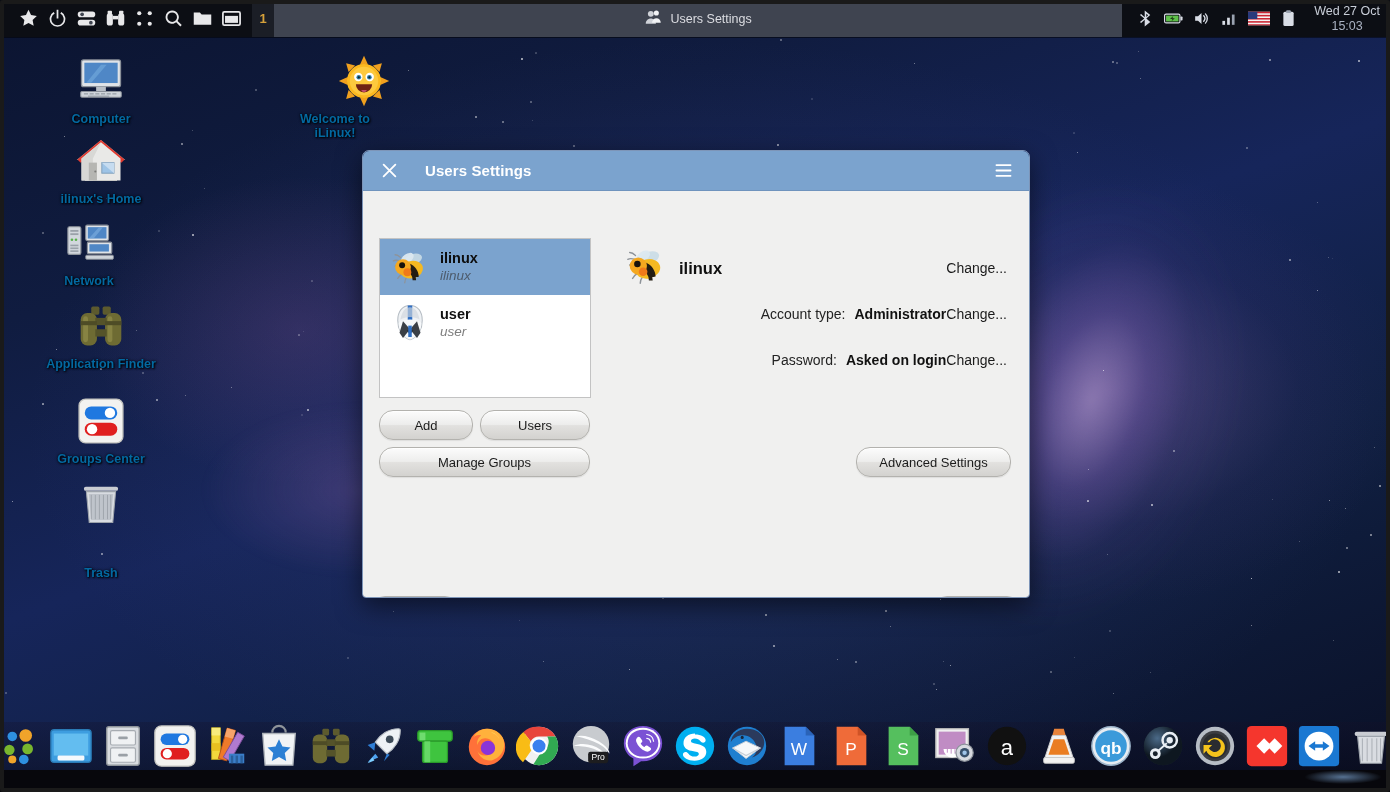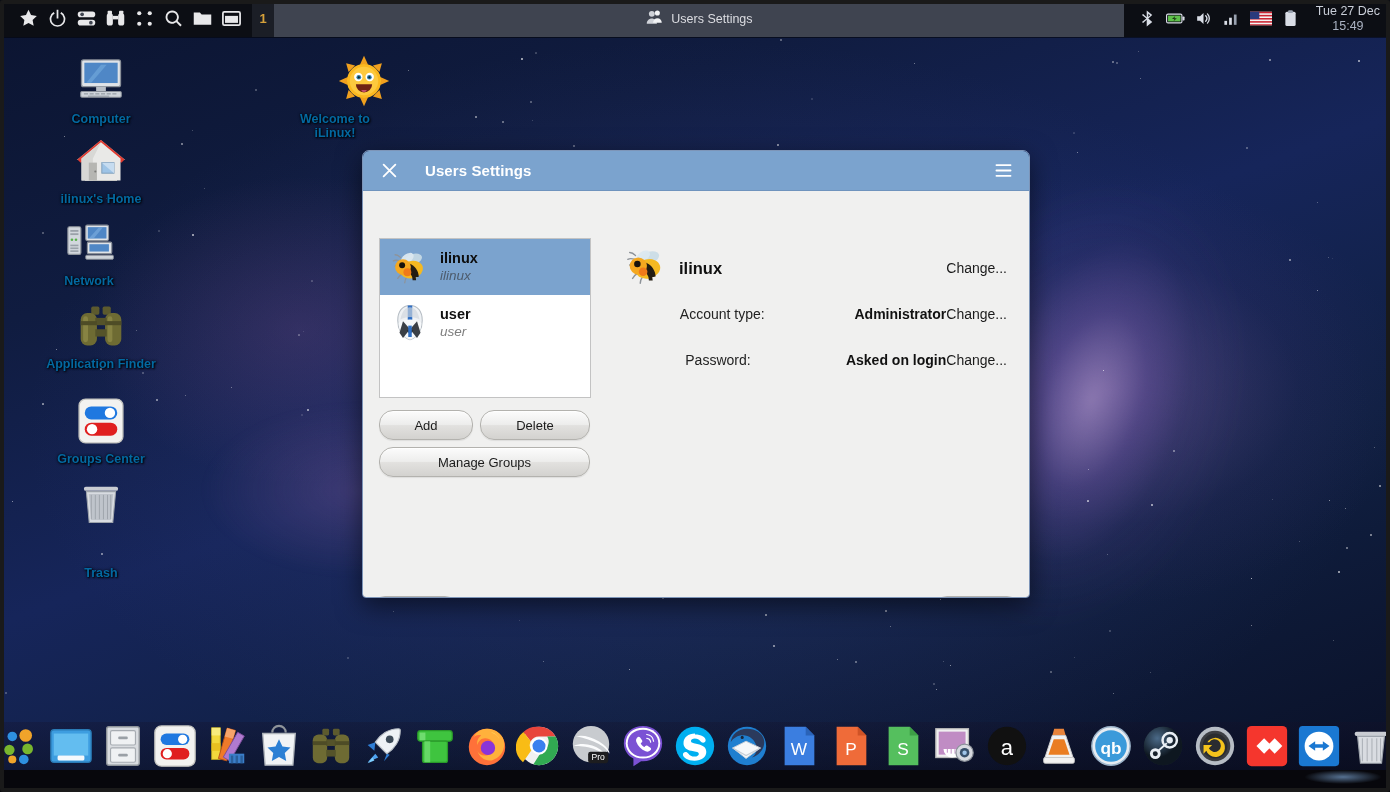--- a/index.html
+++ b/index.html
@@ -167,21 +167,21 @@
 
   
   #detail {
     position: absolute; left: 236px; top: 47px; right: 16px;
   }
   .detail-row {
     display: flex; align-items: center; height: 32px;
   }
   #row-user { height: 60px; }
   .d-label {
-    width: 268px; text-align: center; font-size: 14px; color: #1b1b1b;
+    width: 268px; text-align: right; font-size: 14px; color: #1b1b1b;
     padding-right: 9px; white-space: nowrap;
   }
   .d-label .lab { color: #232323; }
   .d-value { font-size: 14px; font-weight: bold; color: #111; white-space: nowrap; }
   .d-change {
     margin-left: auto; font-size: 14px; color: #1b1b1b; cursor: pointer; padding-right: 6px;
   }
   #user-head {
     display: flex; align-items: center; gap: 10px; width: 268px;
     padding-left: 24px;
@@ -491,22 +491,22 @@
     </span>
     <span>
       <svg class="tray-ico" viewBox="0 0 24 24">
           <rect x="5.5" y="3.5" width="13" height="18" rx="2" fill="#d9dde6"></rect>
           <rect x="9" y="1.6" width="6" height="3.6" rx="1.2" fill="#9aa2b0"></rect>
         </svg>
     </span>
   </div>
 
   <div id="panel-clock">
-    <span class="clock-date">Tue 27 Dec</span>
-    <span class="clock-time">15:49</span>
+    <span class="clock-date">Wed 27 Oct</span>
+    <span class="clock-time">15:03</span>
   </div>
 </div>
 
 <div class="desktop-icon" style="left:46px; top:55px;">
   <span>
     <svg class="dicon-img" viewBox="0 0 64 64">
       <rect x="8" y="6" width="48" height="33" rx="2.5" fill="#dfe3e8" stroke="#8a9099" stroke-width="1.6"></rect>
       <rect x="11.5" y="9.5" width="41" height="25" fill="#4f87c6"></rect>
       <path d="M14 34l18-22h7L20 34z" fill="#79aee0" opacity=".55"></path>
       <rect x="26" y="39" width="12" height="6" fill="#b9bfc7"></rect>
@@ -704,22 +704,23 @@
           <span class="u-texts">
             <span class="u-name">user</span>
             <span class="u-login">user</span>
           </span>
         </div>
 
       </div>
     </div>
 
     <button class="btn" id="btn-add">Add</button>
-    <button class="btn" id="btn-delete">Delete</button>
+    <button class="btn" id="btn-delete">Users</button>
     <button class="btn" id="btn-manage-groups">Manage Groups</button>
+    <button class="btn" id="btn-advanced">Advanced Settings</button>
 
     <div id="detail">
 
       <div class="detail-row" id="row-user">
         <span id="user-head">
           <span>
             <svg width="46" height="46" viewBox="0 0 48 48">
               <g stroke="#8e9399" stroke-width="1.5" fill="none" stroke-linecap="round">
                 <path d="M13 13c-2-2-4-3-6-3M12 17c-3-1-5-1-7 0M13 21c-3 0-5 1-6 2"></path>
                 <path d="M16 31c-3 2-5 4-6 6M21 34c-2 3-3 5-3 8"></path>

